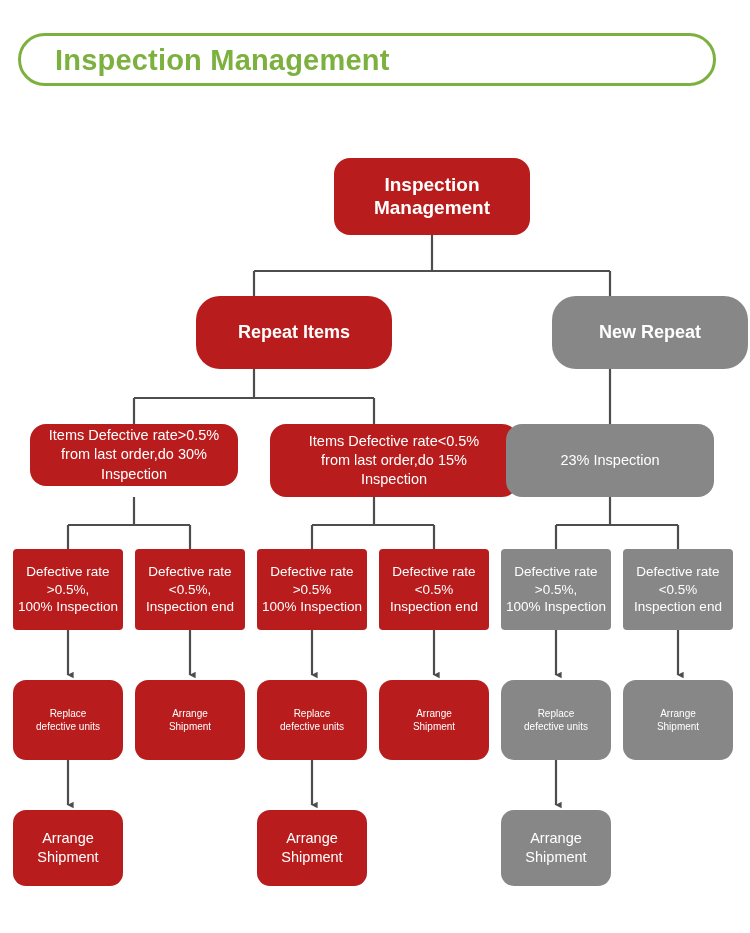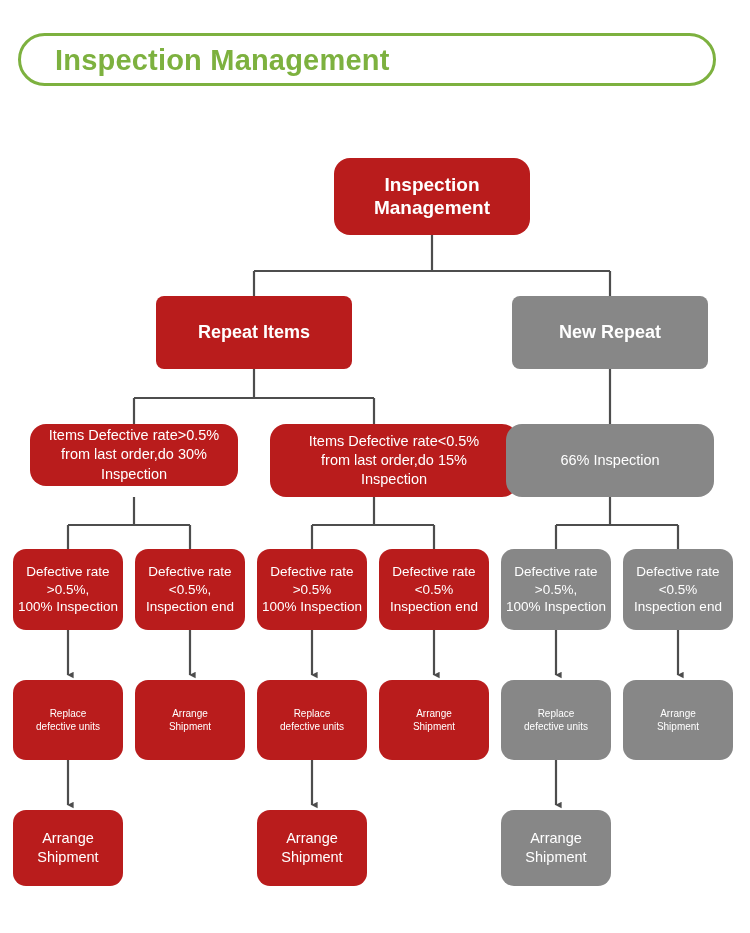--- a/index.html
+++ b/index.html
@@ -73,32 +73,33 @@
 
   .node.lvl1 {
     font-size: 19px;
     font-weight: bold;
     border-radius: 16px;
     line-height: 1.2;
   }
   .node.lvl2 {
     font-size: 18px;
     font-weight: bold;
-    border-radius: 8px;
+    border-radius: 24px;
+    margin-left: 40px;
   }
   .node.lvl3 {
     font-size: 14.5px;
     font-weight: normal;
     border-radius: 16px;
     line-height: 1.33;
   }
   .node.lvl4 {
     font-size: 13.5px;
     font-weight: normal;
-    border-radius: 13px;
+    border-radius: 4px;
     line-height: 1.32;
     padding: 2px 1px;
   }
   .node.lvl5 {
     font-size: 10px;
     font-weight: normal;
     border-radius: 13px;
     line-height: 1.34;
   }
   .node.lvl6 {
@@ -174,21 +175,21 @@
 
   <div class="node lvl2 green" style="left:156px; top:296px; width:196px; height:73px;">Repeat Items</div>
   <div class="node lvl2 gray" style="left:512px; top:296px; width:196px; height:73px;">New Repeat</div>
 
   <div class="node lvl3 green" style="left:30px; top:424px; width:208px; height:62px;">Items Defective rate&gt;0.5%
 from last order,do 30%
 Inspection</div>
   <div class="node lvl3 green" style="left:270px; top:424px; width:248px; height:73px;">Items Defective rate&lt;0.5%
 from last order,do 15%
 Inspection</div>
-  <div class="node lvl3 gray" style="left:506px; top:424px; width:208px; height:73px;">66% Inspection</div>
+  <div class="node lvl3 gray" style="left:506px; top:424px; width:208px; height:73px;">23% Inspection</div>
 
   <div class="node lvl4 green" style="left:13px; top:549px; width:110px; height:81px;">Defective rate
 &gt;0.5%,
 100% Inspection</div>
   <div class="node lvl4 green" style="left:135px; top:549px; width:110px; height:81px;">Defective rate
 &lt;0.5%,
 Inspection end</div>
   <div class="node lvl4 green" style="left:257px; top:549px; width:110px; height:81px;">Defective rate
 &gt;0.5%
 100% Inspection</div>

